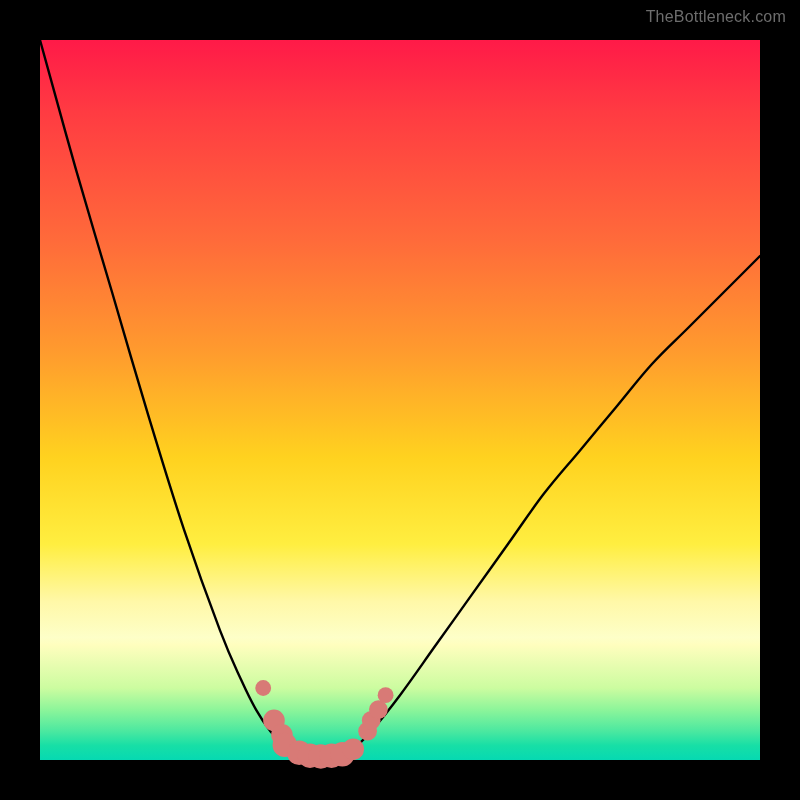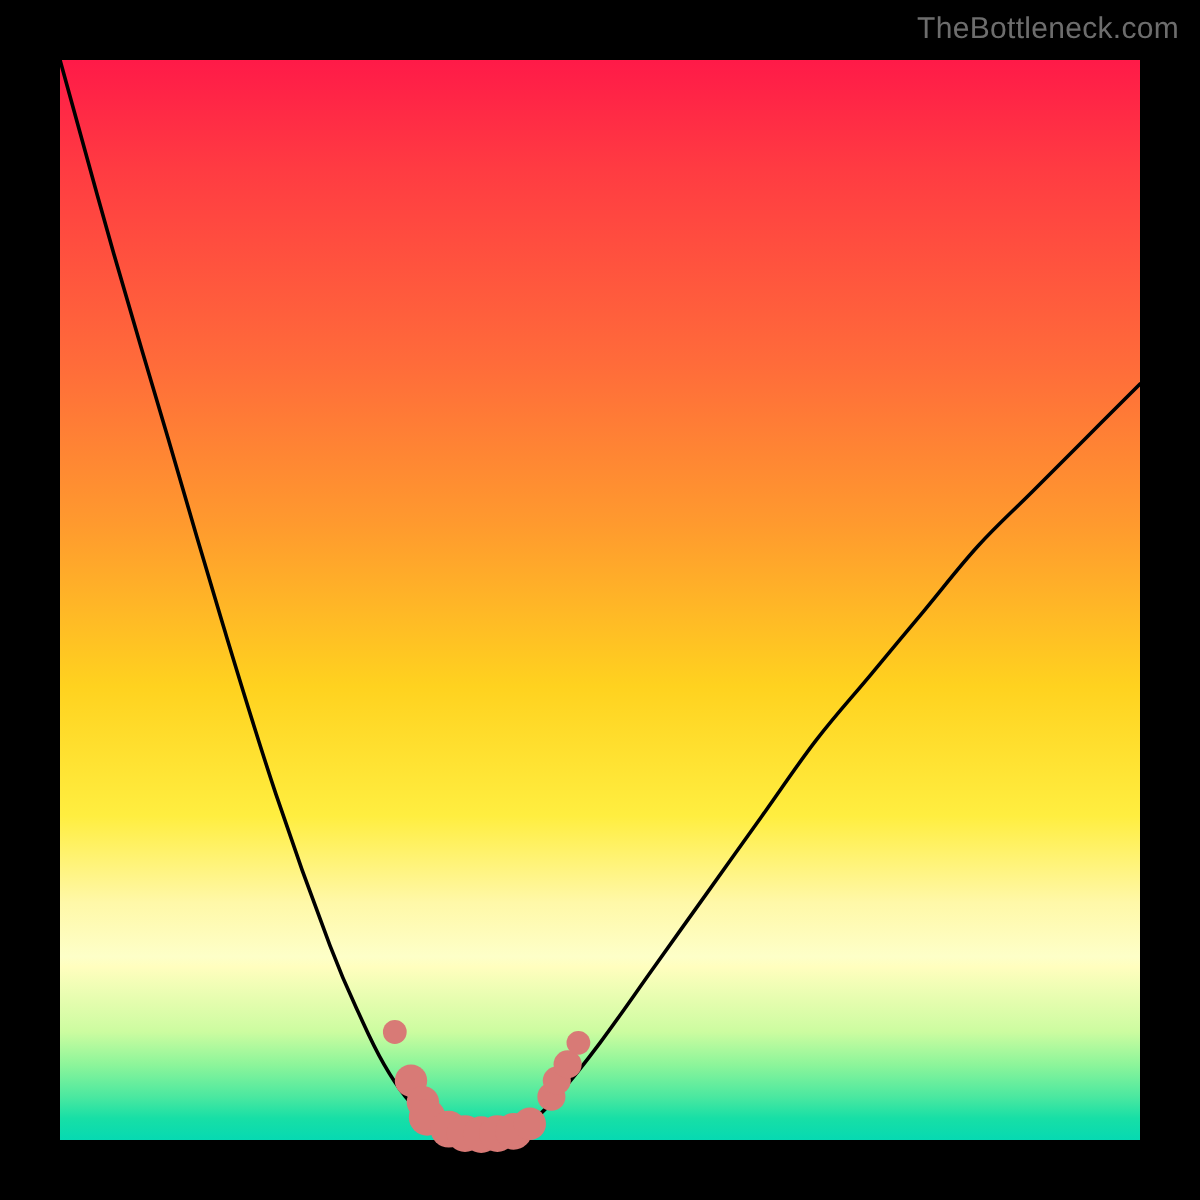--- a/index.html
+++ b/index.html
@@ -41,21 +41,21 @@
       #4be8a0 96%,
       #17dfa6 98%,
       #06d9b2 100%
     );
   }
   .watermark {
     position: absolute;
     top: 8px;
     right: 14px;
     color: #6d6d6d;
-    font-size: 20px;
+    font-size: 16px;
     letter-spacing: 0.2px;
     user-select: none;
   }
   svg.overlay {
     position: absolute;
     left: 40px;
     top: 40px;
     width: 720px;
     height: 720px;
     overflow: visible;

